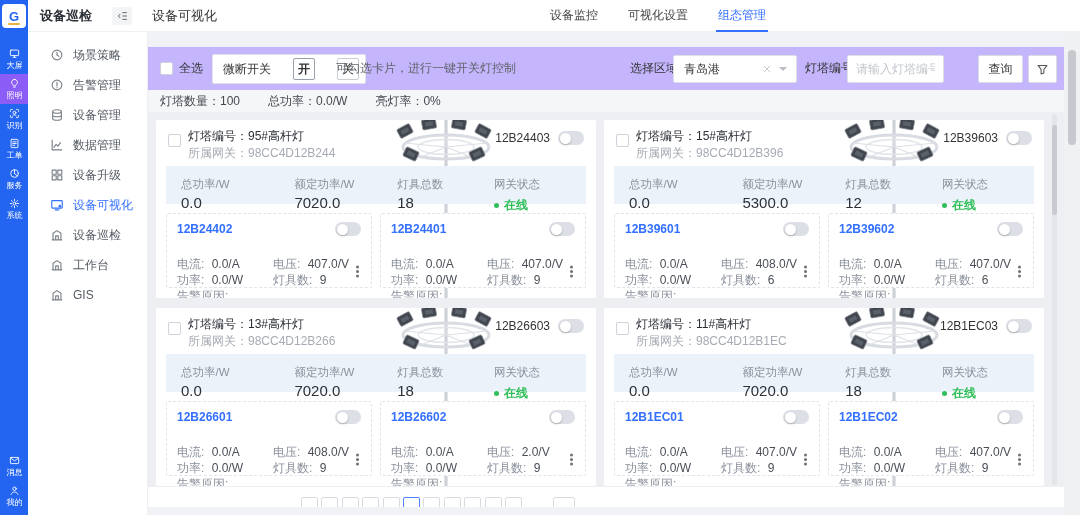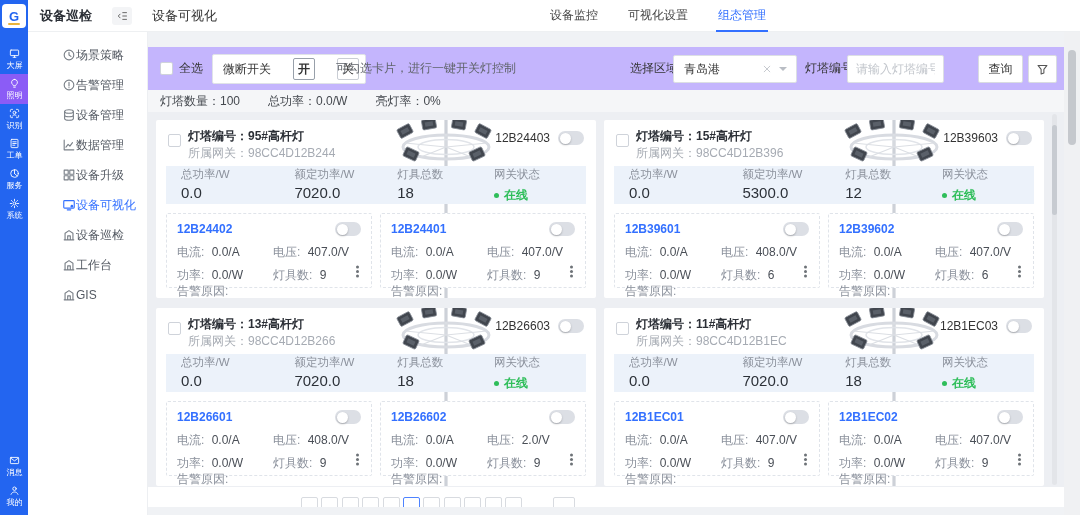--- a/index.html
+++ b/index.html
@@ -26,21 +26,21 @@
         display:flex;align-items:center;justify-content:center;color:#666;cursor:pointer}
   .collapse-btn .i{width:12px;height:12px}
   .page-title{position:absolute;left:124px;top:0;line-height:31px;font-size:13px;color:#333}
   .tabs{position:absolute;left:522px;top:0;height:32px;display:flex;gap:30px}
   .tab{line-height:31px;position:relative;color:#444;cursor:pointer}
   .tab.active{color:#3370FF}
   .tab.active::after{content:'';position:absolute;left:-2px;right:-2px;bottom:0;height:2px;background:#3370FF}
 
   
   .side-menu{position:absolute;left:28px;top:32px;width:120px;bottom:0;background:#fff;border-right:1px solid #EDEFF2;z-index:4;padding-top:8px}
-  .menu-item{height:30px;display:flex;align-items:center;padding-left:34px;color:#545a63;cursor:pointer}
+  .menu-item{height:30px;display:flex;align-items:center;padding-left:22px;gap:9px;color:#545a63;cursor:pointer}
   .menu-item .m-icon{width:14px;height:14px;color:#7a8088;flex:none}
   .menu-item.active{color:#3370FF}
   .menu-item.active .m-icon{color:#3370FF}
 
   
   .content{position:absolute;left:148px;top:32px;right:0;bottom:0;background:#F0F2F5}
   .panel{position:absolute;left:0;top:15px;width:916px;height:460px;background:#fff;overflow:hidden}
   .pg-track{position:absolute;right:0;top:0;width:16px;bottom:0;background:#F0F1F3}
   .pg-thumb{position:absolute;left:4px;top:18px;width:8px;height:95px;background:#C5C8CD;border-radius:4px;cursor:pointer}
 
@@ -69,38 +69,38 @@
   
   .summary{position:absolute;left:0;top:43px;width:100%;height:22px;background:#F5F6F8;display:flex;align-items:center;gap:28px;padding-left:12px;color:#45494f}
 
   
   .cards{position:absolute;left:0;top:65px;width:100%;height:375px;background:#EDEFF3}
   .in-track{position:absolute;right:7px;top:2px;bottom:2px;width:5px;background:rgba(0,0,0,.04);border-radius:3px}
   .in-thumb{position:absolute;right:7px;top:13px;width:5px;height:90px;background:#C7CBD1;border-radius:3px;cursor:pointer}
   .card{position:absolute;width:440px;height:178px;background:#fff;border-radius:2px;overflow:hidden}
   .card .mast{position:absolute;left:235px;top:0;z-index:0}
   .c-check{position:absolute;left:12px;top:14px;z-index:2}
-  .t-title{position:absolute;left:32px;top:8px;font-weight:700;z-index:2;color:#2b2f36}
+  .t-title{position:absolute;left:32px;top:8px;font-weight:400;z-index:2;color:#2b2f36}
   .t-gw{position:absolute;left:32px;top:25px;color:#A6ABB3;z-index:2}
   .t-right{position:absolute;right:12px;top:11px;display:flex;align-items:center;gap:8px;z-index:2}
   .t-devid{color:#333}
   .toggle{width:26px;height:14px;border-radius:7px;background:#DCDFE5;position:relative;cursor:pointer;flex:none}
   .toggle::after{content:'';position:absolute;left:1.5px;top:1.5px;width:11px;height:11px;border-radius:50%;background:#fff;box-shadow:0 1px 2px rgba(0,0,0,.25)}
   .stats-band{position:absolute;left:10px;right:10px;top:46px;height:38px;background:#ECF2FA;z-index:1;display:flex}
   .stat{padding-left:15px}
   .stat:nth-child(1){width:27%}.stat:nth-child(2){width:24.5%}.stat:nth-child(3){width:23%}.stat:nth-child(4){width:25.5%}
-  .s-label{display:block;margin-top:1px;color:#8B919C;font-size:11.5px}
+  .s-label{display:block;margin-top:11px;color:#8B919C;font-size:11.5px}
   .s-val{display:block;margin-top:2px;font-size:15px;color:#2c3138;font-weight:500}
   .s-val.online{color:#2FBE5A;font-size:12px;font-weight:700;margin-top:5px}
   .s-val.online::before{content:'';display:inline-block;width:5px;height:5px;border-radius:50%;background:#2FBE5A;margin-right:5px;vertical-align:1.5px}
   .branches{position:absolute;left:10px;right:10px;top:93px;height:75px;display:flex;gap:8px;z-index:1}
   .branch{flex:1;background:#fff;border:1px dashed #E0E4EA;border-radius:2px;position:relative;padding:7px 10px}
   .b-head{display:flex;justify-content:space-between;align-items:center;height:16px}
   .b-id{color:#3370FF;font-weight:700;cursor:pointer}
-  .b-grid{display:grid;grid-template-columns:96px 1fr;margin-top:8px;row-gap:8px}
+  .b-grid{display:grid;grid-template-columns:96px 1fr;margin-top:20px;row-gap:1px}
   .b-cell{white-space:nowrap;line-height:15px}
   .b-cell .lab{color:#8B919C;margin-right:4px}
   .b-cell .val{color:#4a4f57}
   .b-alarm{margin-top:2px;color:#8B919C;line-height:13px}
   .b-dots{position:absolute;right:12px;bottom:14px;width:3px;height:3px;border-radius:50%;background:#6d7publ277;background:#6d7277;
         box-shadow:0 -4.5px 0 #6d7277,0 4.5px 0 #6d7277;cursor:pointer}
 
   
   .pager{position:absolute;left:0;top:440px;width:100%;height:20px;background:#fff}
   .pbox{position:absolute;top:10px;width:17px;height:18px;border:1px solid #D8DBE0;border-radius:2px;background:#fff;cursor:pointer}

